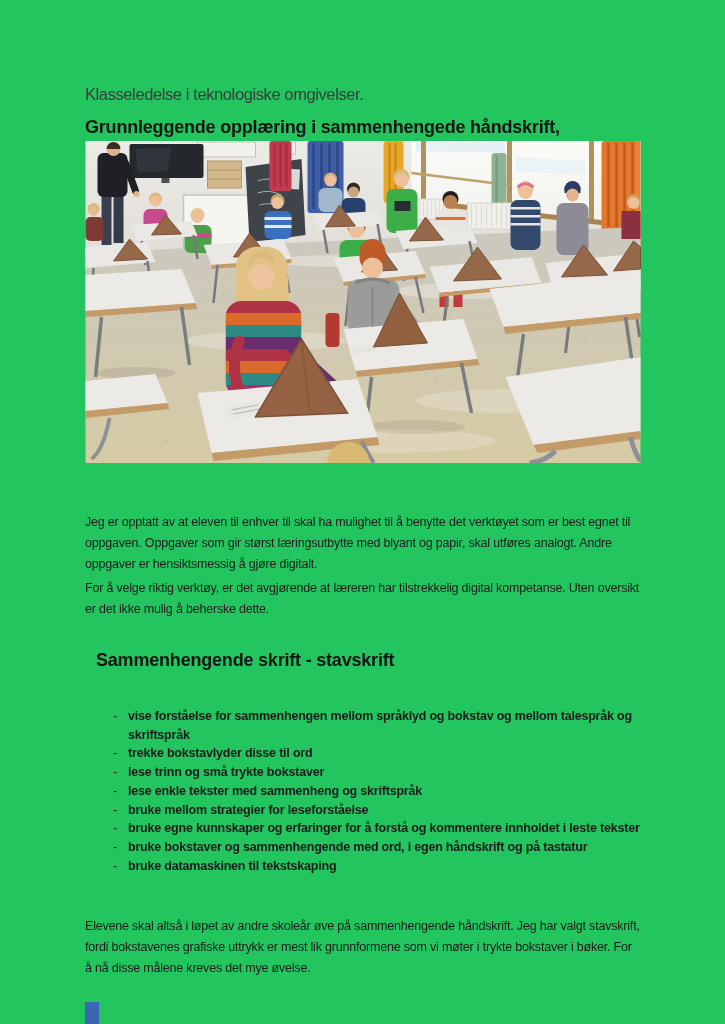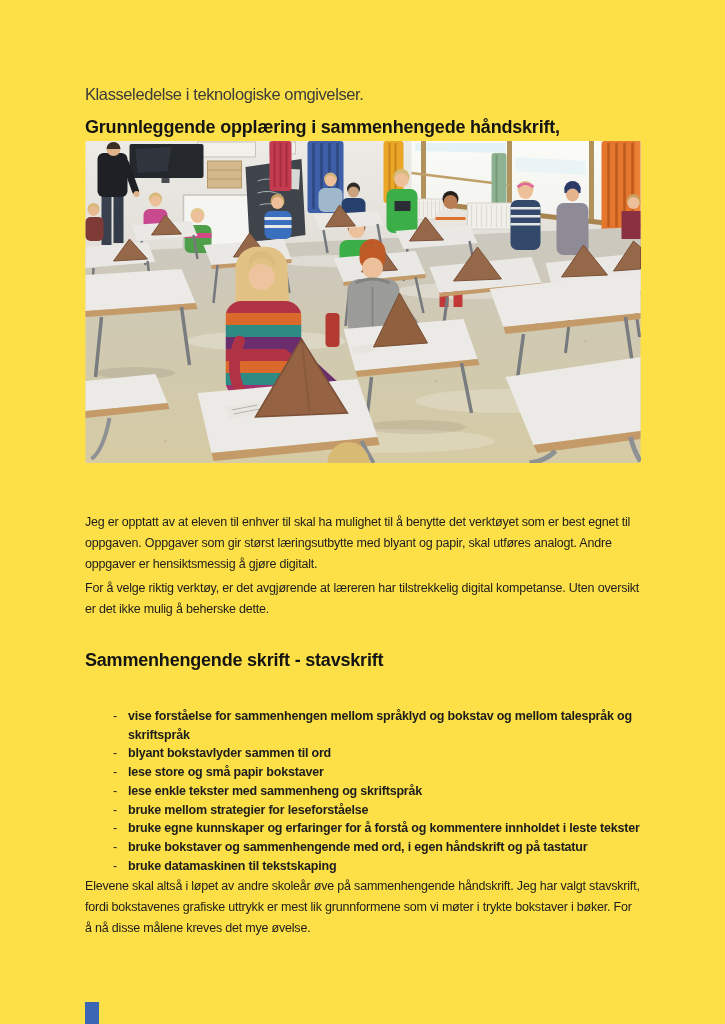--- a/index.html
+++ b/index.html
@@ -1,40 +1,40 @@
 <!DOCTYPE html>
 <html lang="no"><head>
 <meta charset="utf-8">
 <style>
   html,body{margin:0;padding:0;background:#ffffff;}
   .page{
-    position:relative;width:725px;height:1024px;background:#fde047;overflow:hidden;
+    position:relative;width:725px;height:1024px;background:#22c55e;overflow:hidden;
     font-family:"Liberation Sans","DejaVu Sans",sans-serif;color:#1c1c1c;
   }
   .blk{position:absolute;left:85px;width:556px;}
   h1.title{
     top:82px;margin:0;font-size:16.5px;font-weight:400;color:#3b3b3b;
     letter-spacing:-0.4px;line-height:24px;
   }
   .bold-head{
     margin:0;font-size:18px;font-weight:700;color:#141414;
     letter-spacing:-0.2px;line-height:21px;
   }
   .sub{top:117px;}
   .photo{top:141px;height:322px;margin:0;}
   .photo svg{display:block;width:556px;height:322px;}
   .h-digital{top:490px;}
-  .h-skrift{top:650px;}
+  .h-skrift{top:650px;margin-left:11px;}
   .h-lk06{top:679px;}
   p.body{
     margin:0;font-size:12.5px;line-height:21px;letter-spacing:-0.2px;color:#1c1c1c;
   }
   .p1{top:512px;}
   .p2{top:578px;}
-  .p3{top:876px;}
+  .p3{top:916px;}
   ul.goals{top:707px;list-style:none;margin:0;padding:0;}
   ul.goals li{
     display:flex;font-size:12.5px;line-height:18.7px;letter-spacing:-0.2px;color:#1c1c1c;
   }
   ul.goals .dash{width:15px;margin-left:28px;flex:0 0 auto;}
   ul.goals .li-text{flex:1 1 auto;font-weight:bold;}
   .fragment{
     position:absolute;left:85px;top:1002px;width:14px;height:22px;background:#3a66b5;
   }
 </style>
@@ -375,26 +375,26 @@
 
   <ul class="blk goals">
 
       <li>
         <span class="dash">-</span>
         <span class="li-text">vise forståelse for sammenhengen mellom språklyd og bokstav og mellom talespråk og skriftspråk</span>
       </li>
 
       <li>
         <span class="dash">-</span>
-        <span class="li-text">blyant bokstavlyder sammen til ord</span>
-      </li>
-
-      <li>
-        <span class="dash">-</span>
-        <span class="li-text">lese store og små papir bokstaver</span>
+        <span class="li-text">trekke bokstavlyder disse til ord</span>
+      </li>
+
+      <li>
+        <span class="dash">-</span>
+        <span class="li-text">lese trinn og små trykte bokstaver</span>
       </li>
 
       <li>
         <span class="dash">-</span>
         <span class="li-text">lese enkle tekster med sammenheng og skriftspråk</span>
       </li>
 
       <li>
         <span class="dash">-</span>
         <span class="li-text">bruke mellom strategier for leseforståelse</span>

